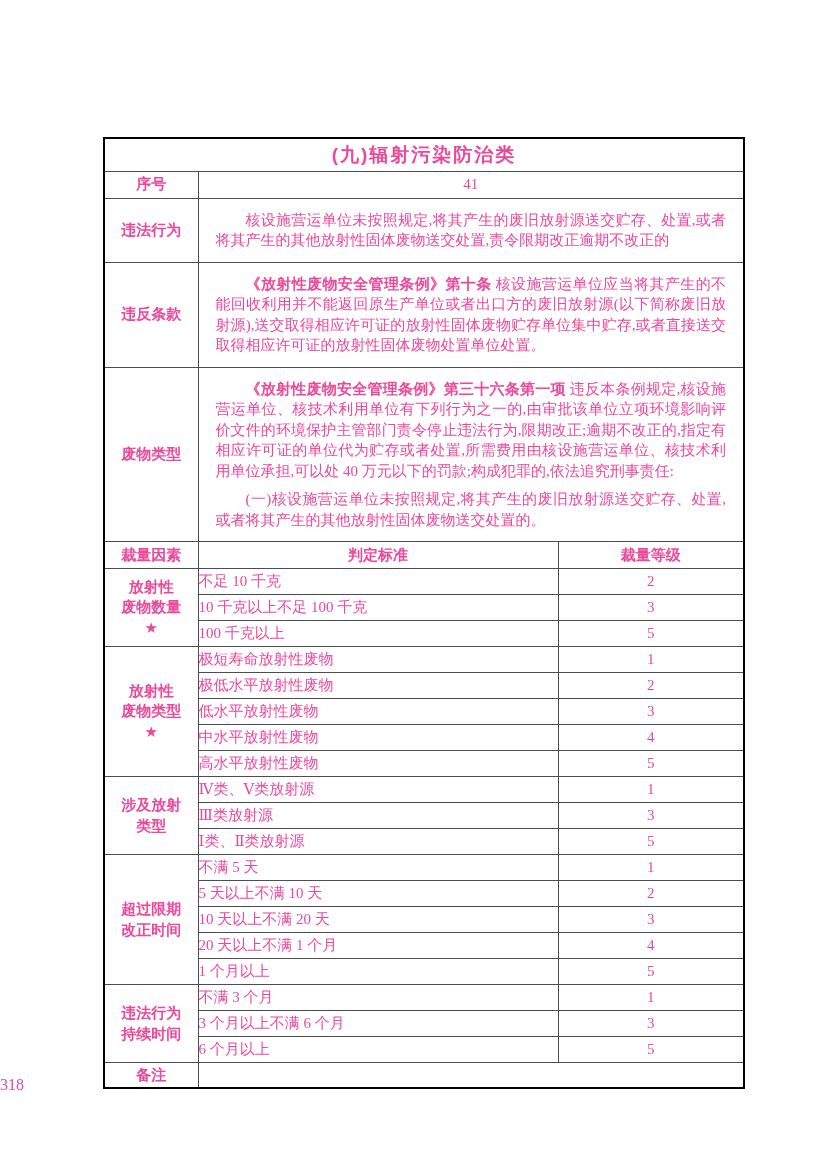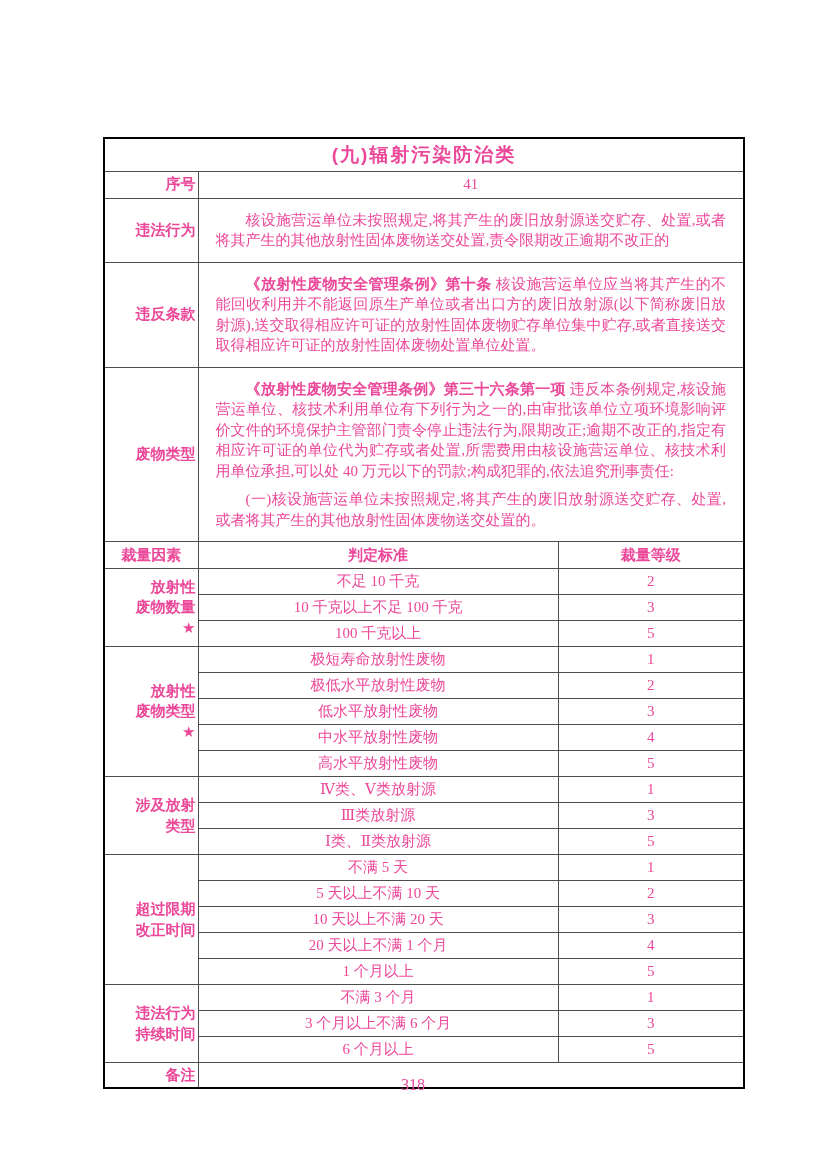--- a/index.html
+++ b/index.html
@@ -31,21 +31,21 @@
   tr.title-row td {
     font-size: 19px;
     font-weight: bold;
     text-align: center;
     letter-spacing: 2px;
     font-family: "Liberation Sans", "DejaVu Sans", sans-serif;
     height: 33px;
   }
   td.lbl {
     font-weight: bold;
-    text-align: right;
+    text-align: center;
     white-space: pre-line;
     line-height: 1.35;
     font-family: "Liberation Sans", "DejaVu Sans", sans-serif;
     padding: 2px 2px;
   }
   td.val-center { text-align: center; margin-left: 20px; }
   td.para { padding: 3px 9px; vertical-align: middle; }
   td.para p {
     text-indent: 2em;
     text-align: justify;
@@ -57,29 +57,29 @@
     font-weight: bold;
     text-align: center;
     font-family: "Liberation Sans", "DejaVu Sans", sans-serif;
     height: 27px;
   }
   tr.r-serial { height: 27px; }
   tr.r-act { height: 43px; }
   tr.r-clause { height: 82px; }
   tr.r-basis { height: 151px; }
   tr.data-row { height: 26px; }
-  tr.data-row td.crit { text-align: center; margin-top: 32px; }
+  tr.data-row td.crit { text-align: left; margin-top: 32px; }
   tr.data-row td.grade { text-align: center; }
   tr.r-remark { height: 25px; }
   .page-number {
     position: absolute;
     left: 0;
     right: 0;
     top: 1076px;
-    text-align: center;
+    text-align: left;
     font-size: 16px;
   }
 </style>
 </head>
 <body>
 
 <div class="page">
 
   <table class="doc-table">
     <colgroup>

